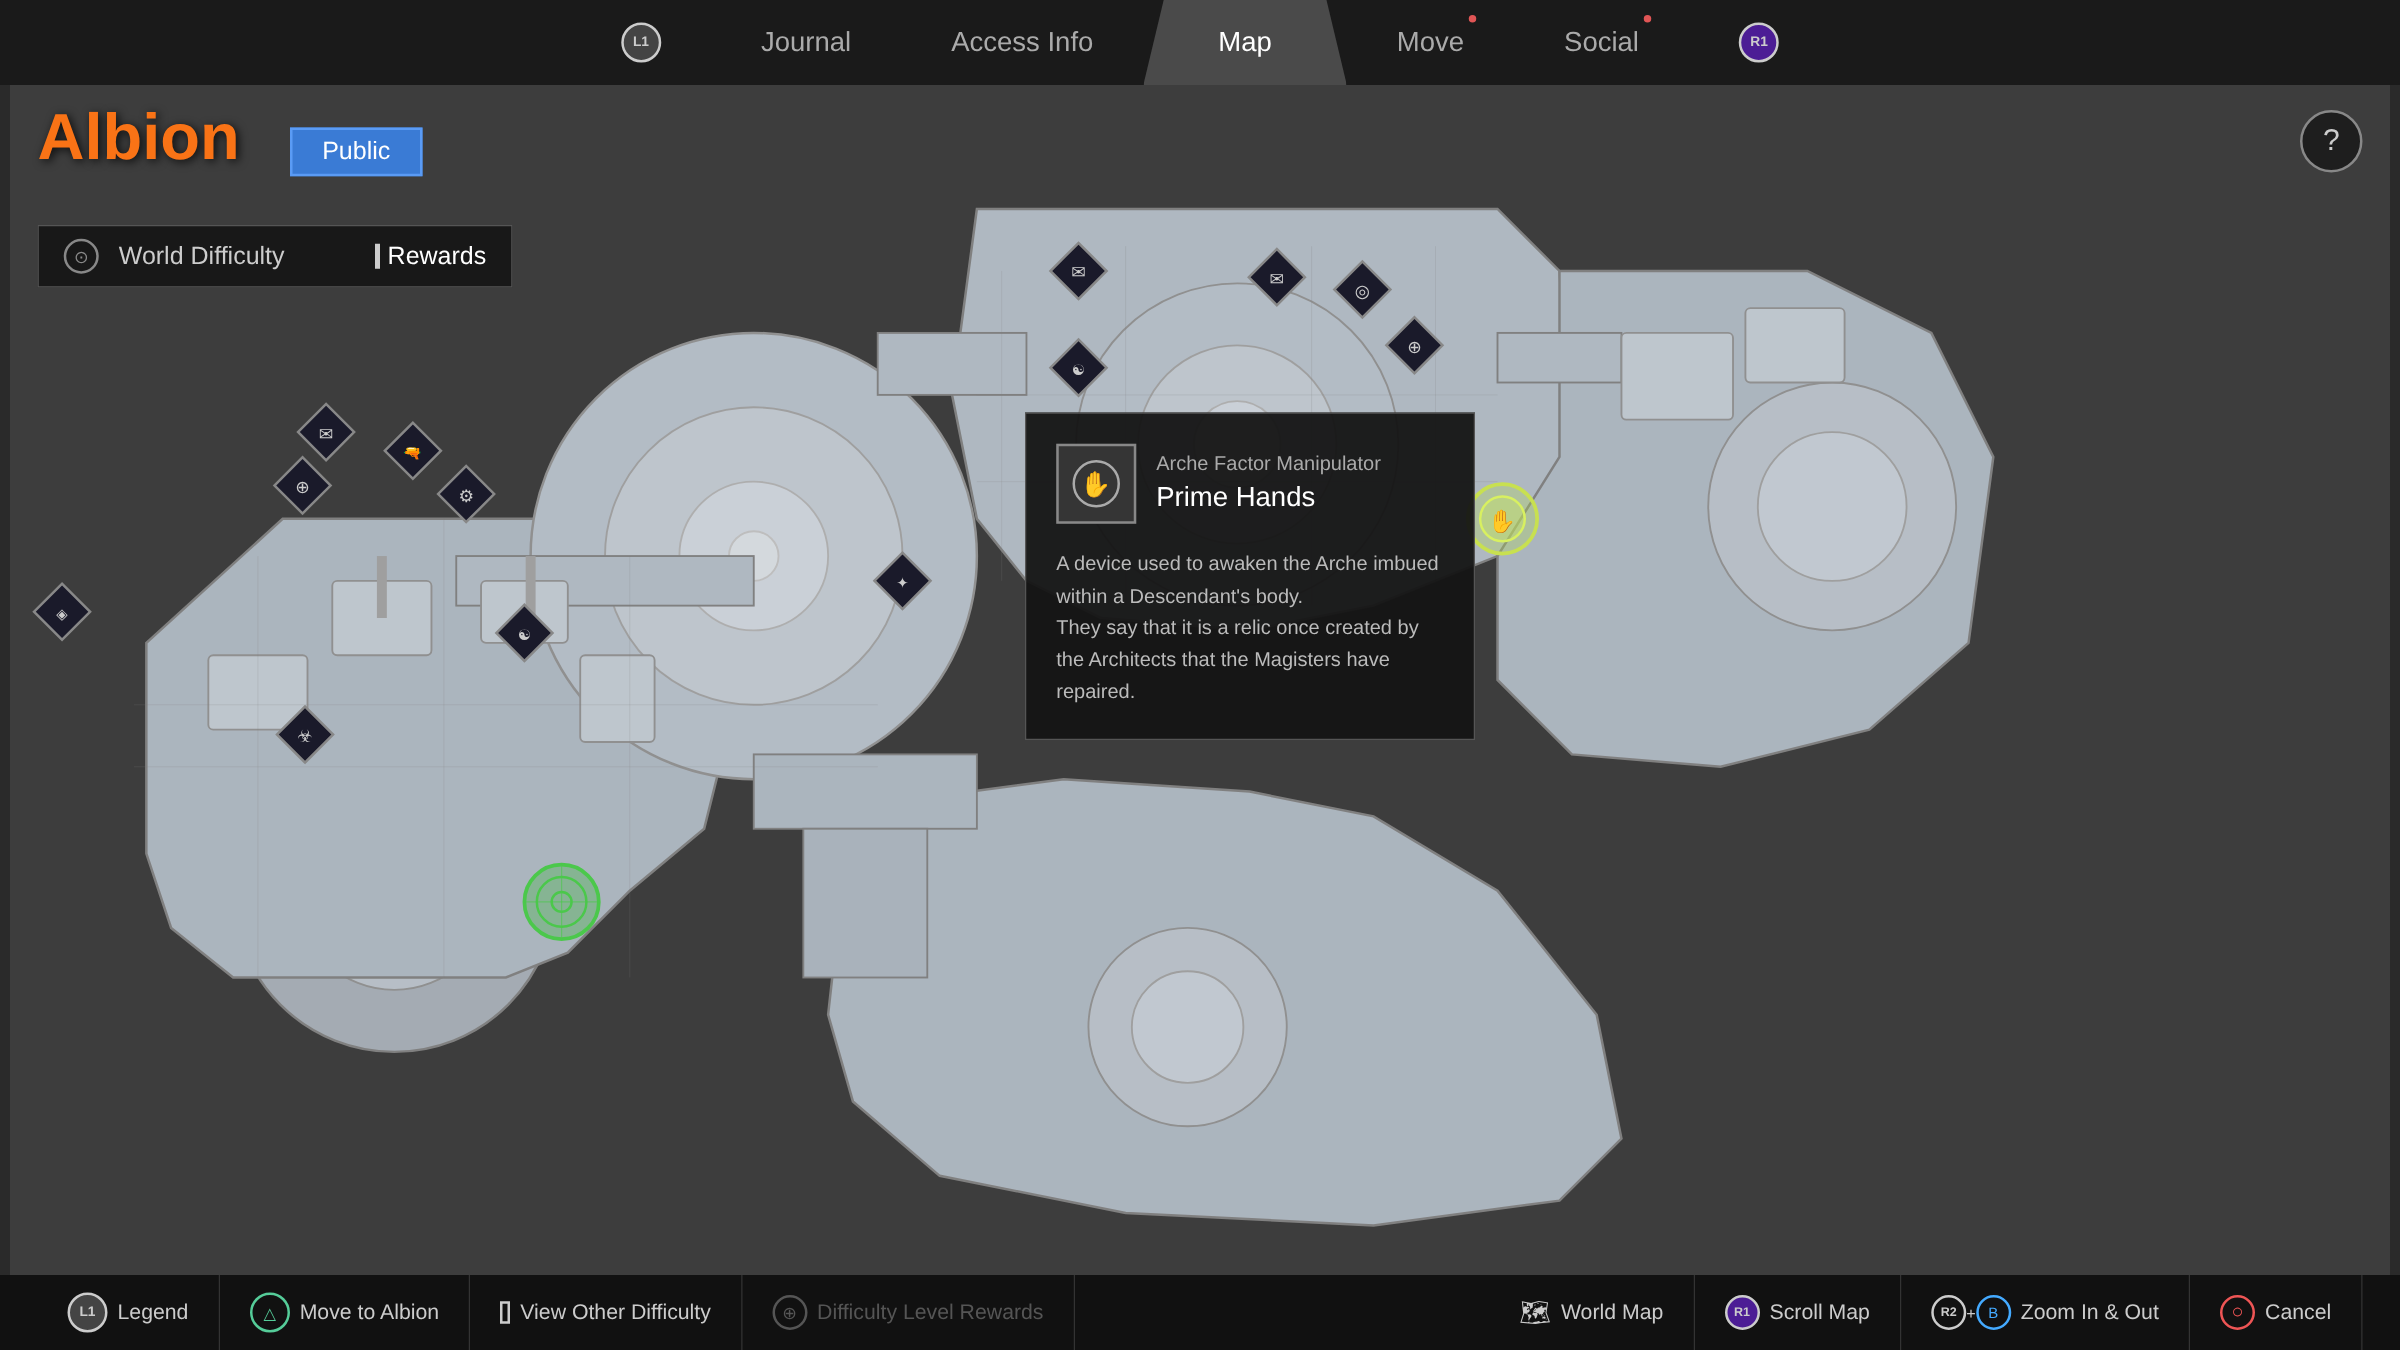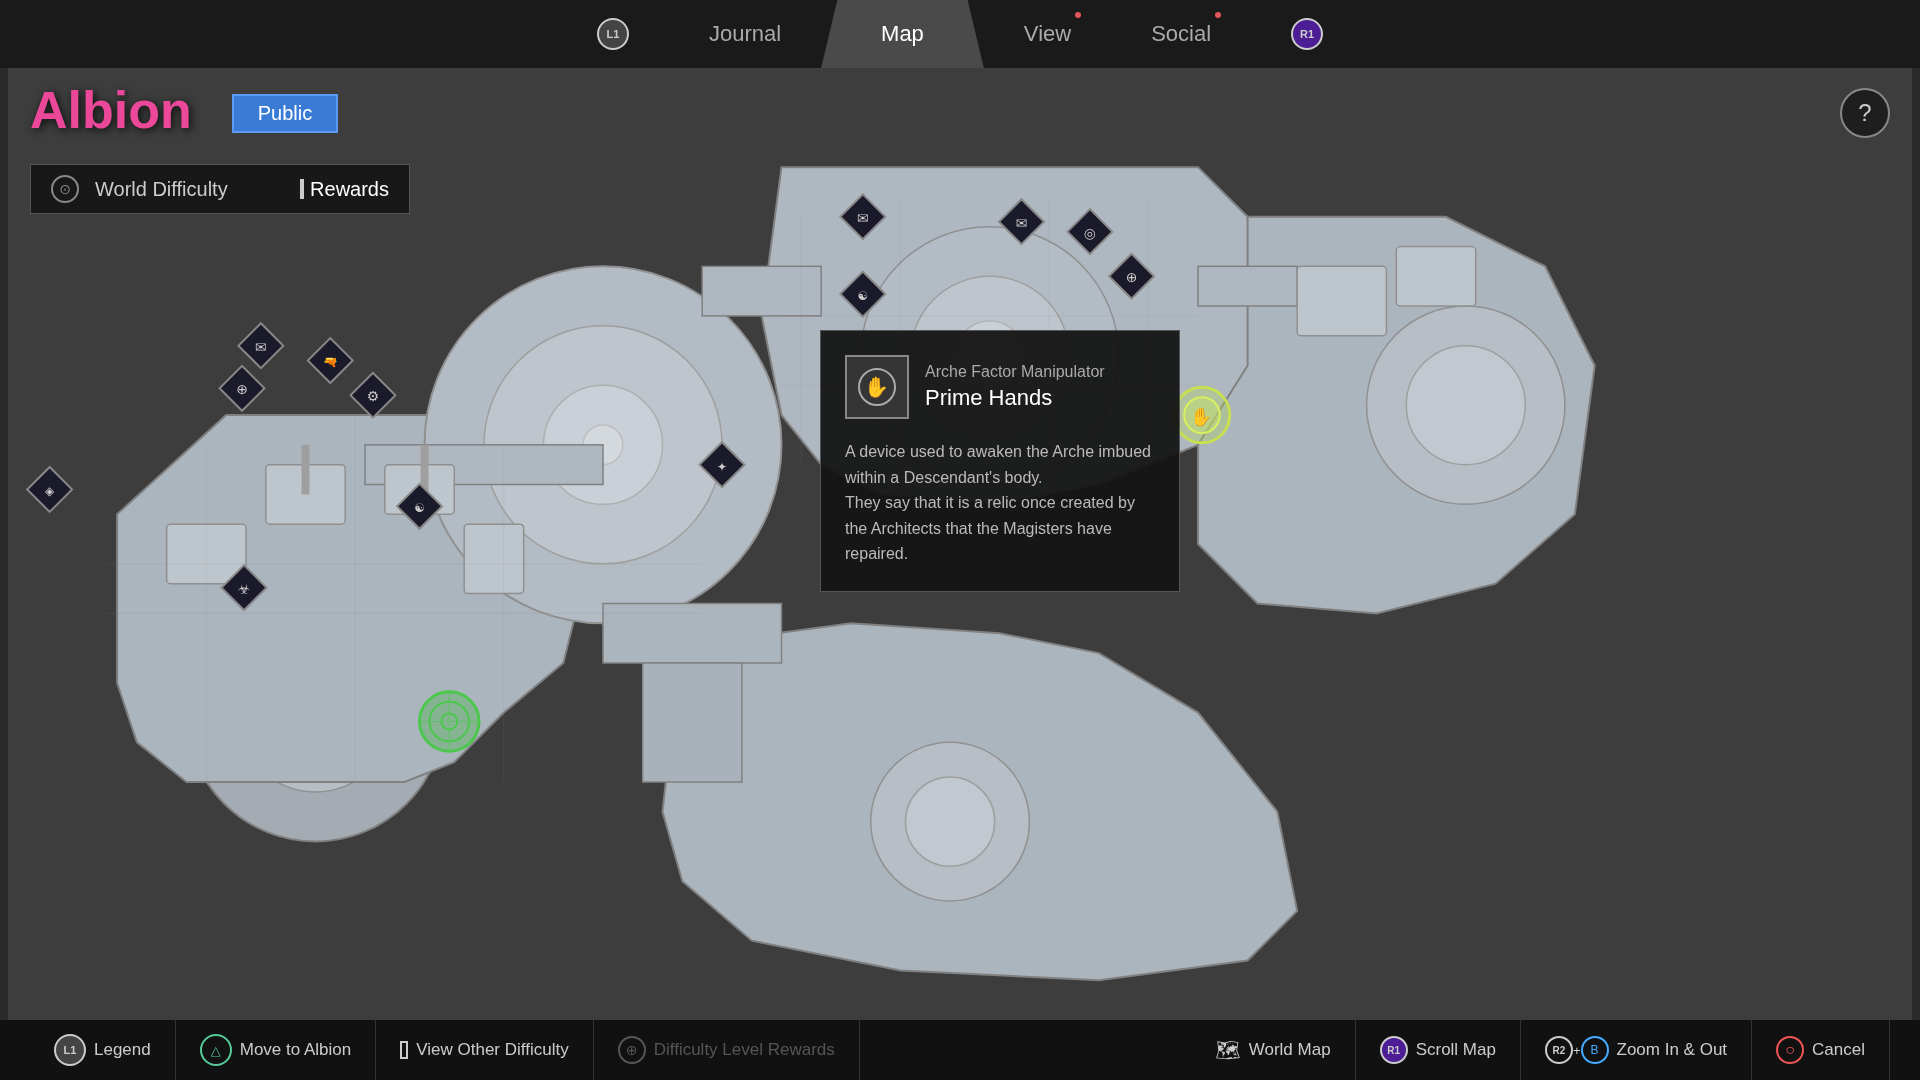--- a/index.html
+++ b/index.html
@@ -85,23 +85,23 @@
     
     .top-left-info {
       position: absolute;
       top: 80px;
       left: 30px;
       z-index: 20;
     }
     .world-title {
       font-size: 52px;
       font-weight: bold;
-      color: #ec4899;
+      color: #f97316;
       text-shadow: 2px 2px 8px rgba(0,0,0,0.8);
-      margin-bottom: 6px;
+      margin-bottom: 22px;
     }
     .public-badge {
       display: inline-block;
       background: #3a7bd5;
       color: #ffffff;
       font-size: 20px;
       padding: 6px 24px;
       border: 2px solid #5a9bf5;
       margin-left: 20px;
       vertical-align: middle;
@@ -289,25 +289,28 @@
 <body>
 
 <div class="top-nav">
   <div class="nav-items">
     <div class="nav-item">
       <span class="btn-circle l1">L1</span>
     </div>
     <div class="nav-item">
       <span>Journal</span>
     </div>
+    <div class="nav-item">
+      <span>Access Info</span>
+    </div>
     <div class="nav-active-tab">
       <span>Map</span>
     </div>
     <div class="nav-item" style="position:relative;">
-      <span>View</span>
+      <span>Move</span>
       <span class="nav-dot"></span>
     </div>
     <div class="nav-item" style="position:relative;">
       <span>Social</span>
       <span class="nav-dot"></span>
     </div>
     <div class="nav-item">
       <span class="btn-circle r1">R1</span>
     </div>
   </div>

